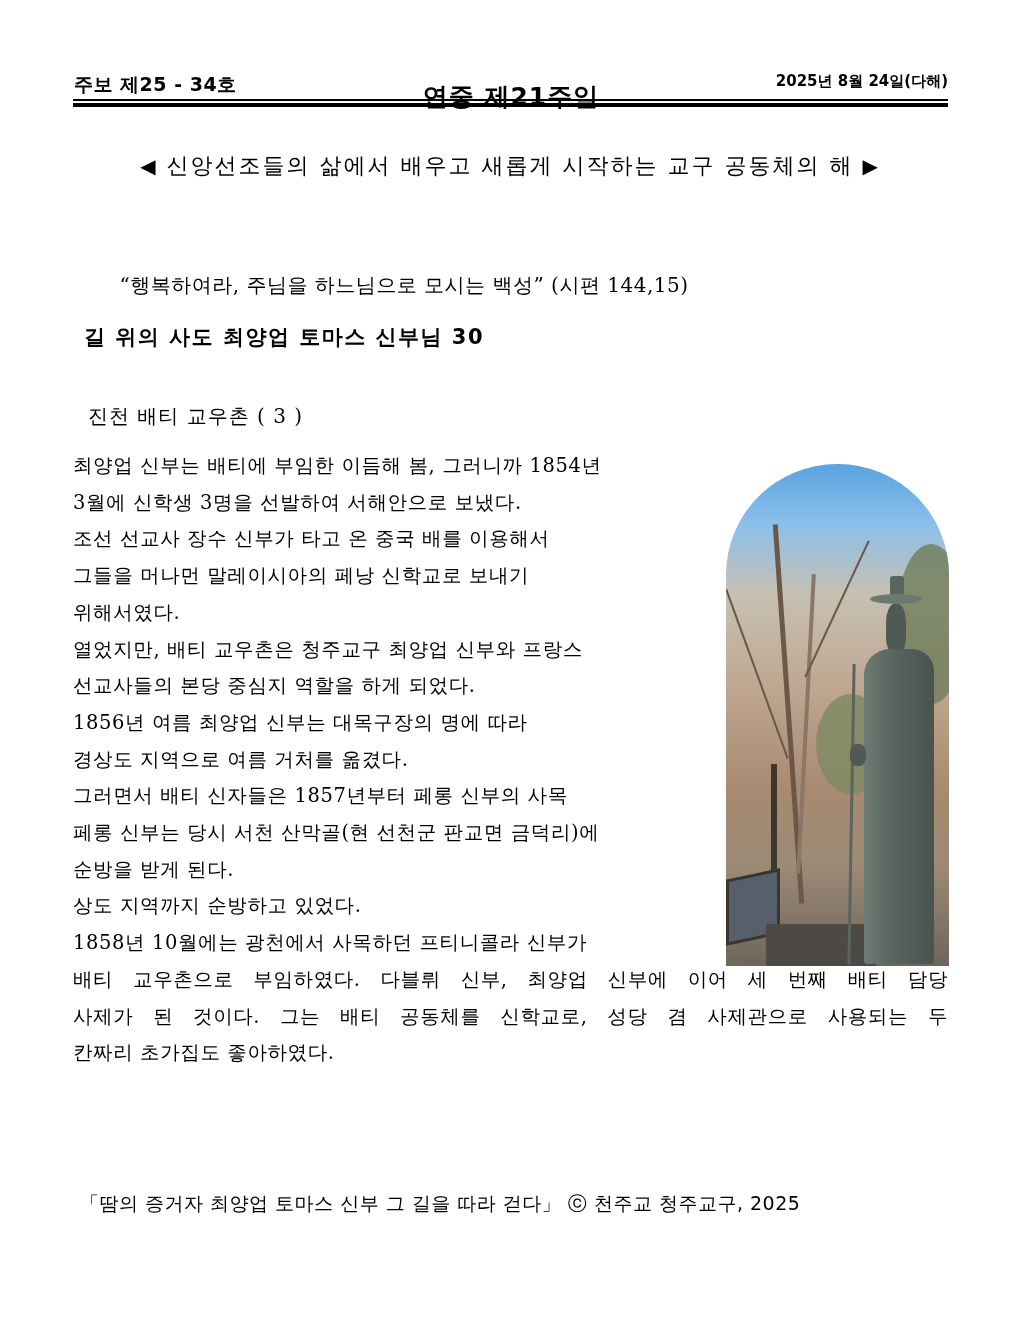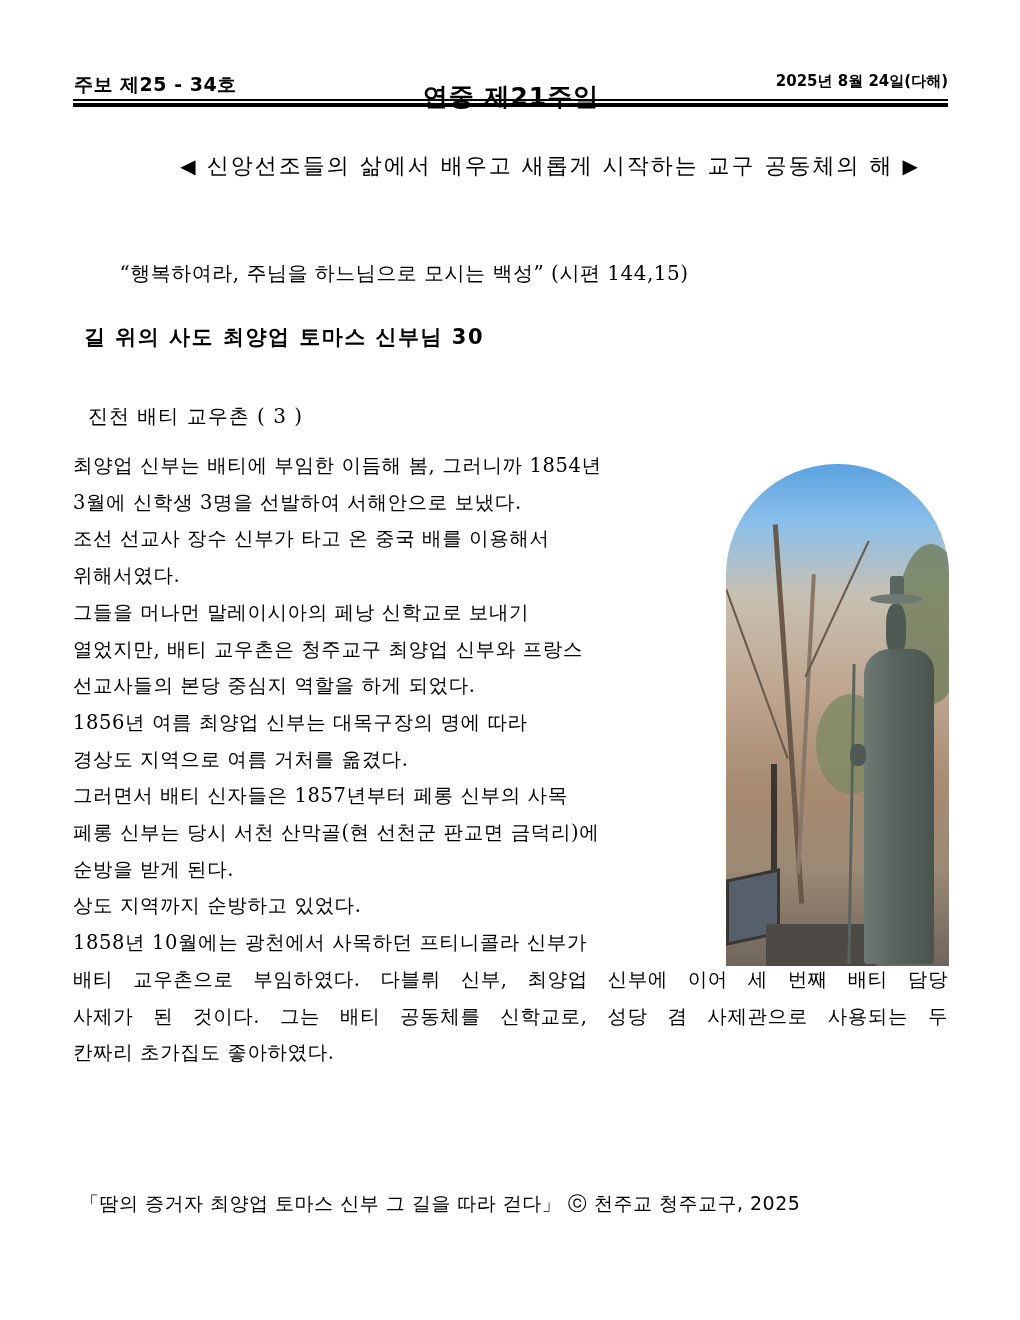--- a/index.html
+++ b/index.html
@@ -64,34 +64,34 @@
       top: 103px;
       width: 875px;
       height: 4px;
       background: #000;
     }
     .motto {
       position: absolute;
       left: 100px;
       width: 820px;
       top: 151px;
-      text-align: right;
+      text-align: center;
       font-family: "DejaVu Sans", "Liberation Sans", sans-serif;
       font-size: 22px;
       letter-spacing: 2px;
       white-space: nowrap;
     }
     .motto .tri {
       font-size: 20px;
     }
     .verse {
       position: absolute;
       left: 0;
       width: 808px;
-      top: 260px;
+      top: 272px;
       text-align: center;
       font-size: 20px;
       letter-spacing: 0.5px;
     }
     .series-title {
       position: absolute;
       left: 84px;
       top: 323px;
       font-family: "DejaVu Sans", "Liberation Sans", sans-serif;
       font-weight: bold;
@@ -178,22 +178,22 @@
   <span>(시편 144,15)</span>
 </div>
 
 <div class="series-title">길 위의 사도 최양업 토마스 신부님 30</div>
 <div class="subtitle">진천 배티 교우촌 ( 3 )</div>
 
 <div class="body-text">
   <span class="line">최양업 신부는 배티에 부임한 이듬해 봄, 그러니까 1854년</span>
   <span class="line">3월에 신학생 3명을 선발하여 서해안으로 보냈다.</span>
   <span class="line">조선 선교사 장수 신부가 타고 온 중국 배를 이용해서</span>
+  <span class="line">그들을 머나먼 말레이시아의 페낭 신학교로 보내기</span>
   <span class="line">위해서였다.</span>
-  <span class="line">그들을 머나먼 말레이시아의 페낭 신학교로 보내기</span>
   <span class="line">열었지만, 배티 교우촌은 청주교구 최양업 신부와 프랑스</span>
   <span class="line">선교사들의 본당 중심지 역할을 하게 되었다.</span>
   <span class="line">1856년 여름 최양업 신부는 대목구장의 명에 따라</span>
   <span class="line">경상도 지역으로 여름 거처를 옮겼다.</span>
   <span class="line">그러면서 배티 신자들은 1857년부터 페롱 신부의 사목</span>
   <span class="line">페롱 신부는 당시 서천 산막골(현 선천군 판교면 금덕리)에</span>
   <span class="line">순방을 받게 된다.</span>
   <span class="line">상도 지역까지 순방하고 있었다.</span>
   <span class="line">1858년 10월에는 광천에서 사목하던 프티니콜라 신부가</span>
   <span class="line full">배티 교우촌으로 부임하였다. 다블뤼 신부, 최양업 신부에 이어 세 번째 배티 담당</span>

